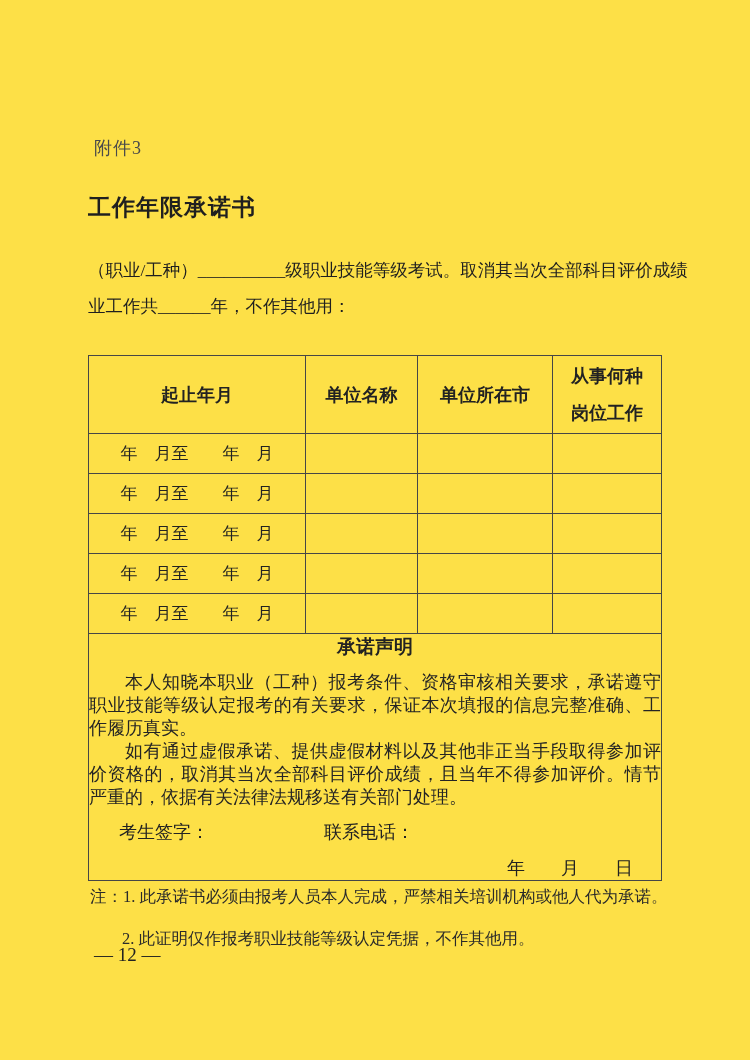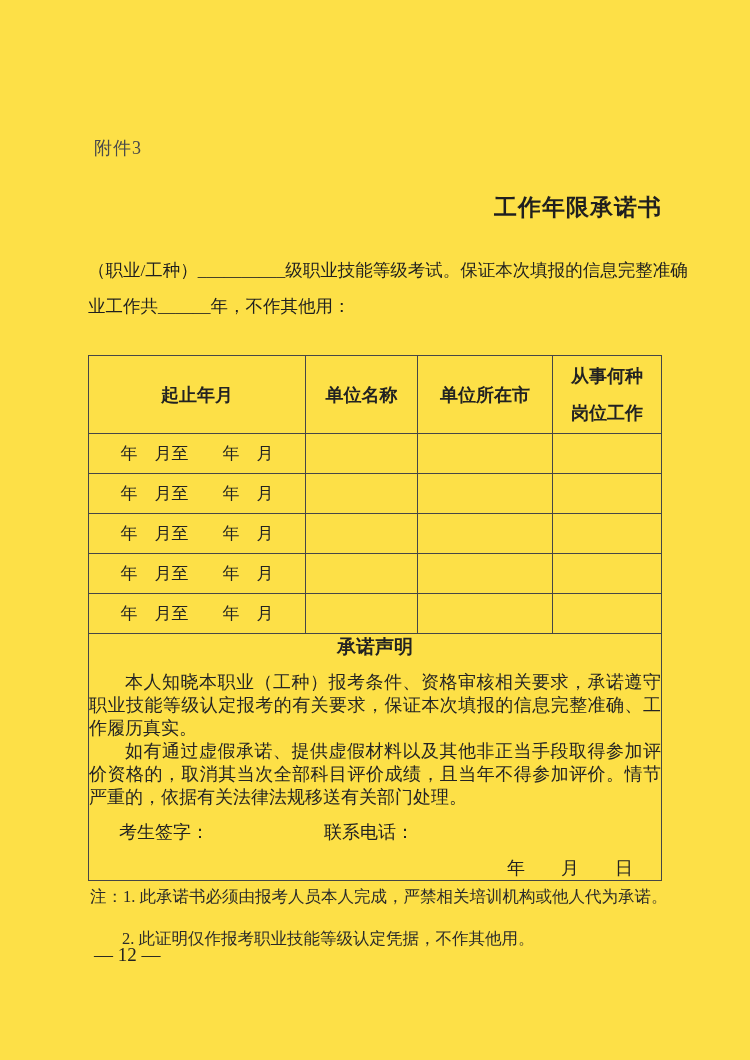--- a/index.html
+++ b/index.html
@@ -7,21 +7,21 @@
     position:relative; width:750px; height:1060px; background:#fde047;
     font-family:"Liberation Serif","DejaVu Serif",serif; color:#1f1f1f;
     overflow:hidden;
   }
   .attachment {
     position:absolute; left:94px; top:136px;
     font-size:18px; color:#4a4a4a; letter-spacing:1px;
   }
   .doc-title {
     position:absolute; left:88px; top:192px; width:574px;
-    text-align:right; font-size:23px; font-weight:bold; letter-spacing:1px;
+    text-align:left; font-size:23px; font-weight:bold; letter-spacing:1px;
   }
   .intro {
     position:absolute; left:88px; top:252px; width:580px;
     font-size:17.5px; line-height:36px; white-space:nowrap;
   }
   .intro .l1 { text-indent:35px; }
 
   .table-wrap { position:absolute; left:88px; top:355px; }
   table.work { border-collapse:collapse; table-layout:fixed; width:573px; }
   table.work td {
@@ -53,21 +53,21 @@
 </head>
 <body>
 
 <div class="page">
 
   <div class="attachment">附件3</div>
 
   <div class="doc-title">工作年限承诺书</div>
 
   <div class="intro">
-    <div class="l2">（职业/工种）__________级职业技能等级考试。保证本次填报的信息完整准确</div>
+    <div class="l2">（职业/工种）__________级职业技能等级考试。取消其当次全部科目评价成绩</div>
     <div class="l3">业工作共______年，不作其他用：</div>
   </div>
 
   <div class="table-wrap">
     <table class="work">
       <colgroup>
         <col style="width:217px">
           <col style="width:112px">
           <col style="width:135px">
           <col style="width:109px">

